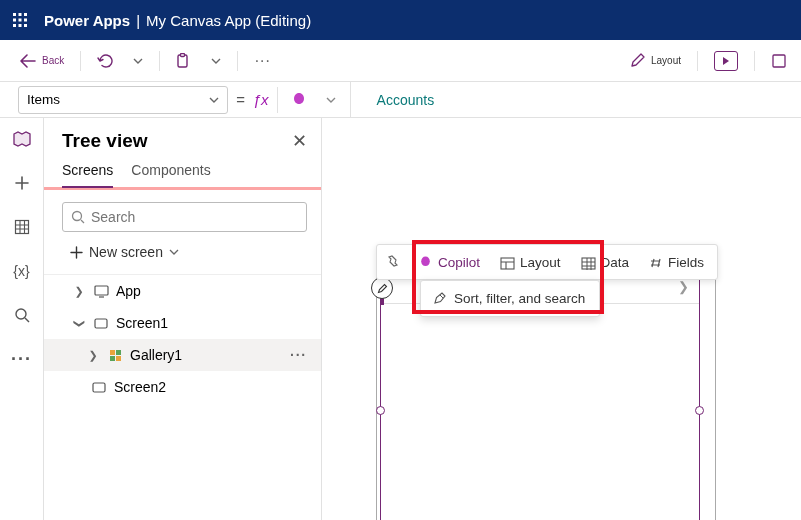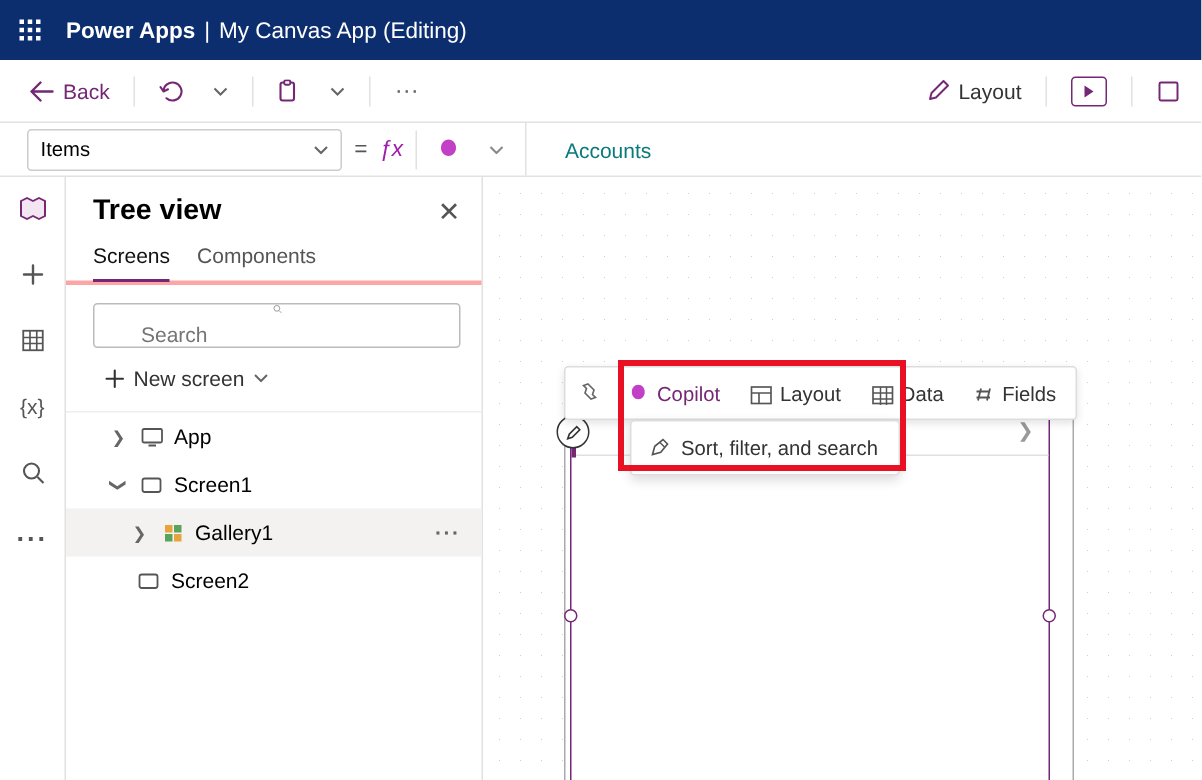--- a/index.html
+++ b/index.html
@@ -7,21 +7,21 @@
 
 
 .header { height: 40px; background: #0c2e6e; display: flex; align-items: center; color: #fff; padding: 0 8px; gap: 12px; }
 .waffle { width: 24px; height: 24px; display: flex; align-items: center; justify-content: center; }
 .header-title { font-size: 15px; font-weight: 600; }
 .header-title .pipe { margin: 0 6px; font-weight: 400; }
 .header-title .sub { font-weight: 400; text-align: right; }
 
 
 .toolbar { height: 42px; border-bottom: 1px solid #e1e1e1; display: flex; align-items: center; padding: 0 12px; gap: 4px; color: #5a0e7a; }
-.tb-btn { display: flex; align-items: center; gap: 6px; padding: 4px 8px; font-size: 14px; cursor: pointer; color: #444; }
+.tb-btn { display: flex; align-items: center; gap: 6px; padding: 4px 8px; font-size: 10px; cursor: pointer; color: #444; }
 .tb-btn.purple { color: #742774; }
 .tb-divider { width: 1px; height: 20px; background: #e1e1e1; margin: 0 4px; }
 .tb-spacer { flex: 1; }
 .tb-ellipsis { color: #666; font-size: 16px; padding: 0 8px; cursor:pointer; }
 .tb-box { width:24px; height:20px; border:1.5px solid #742774; border-radius:3px; display:flex; align-items:center; justify-content:center; }
 
 
 .formula-bar { height: 36px; border-bottom: 1px solid #e1e1e1; display: flex; align-items: center; padding-left: 18px; gap: 8px; }
 .prop-select { width: 210px; height: 28px; border: 1px solid #ccc; border-radius: 3px; display: flex; align-items: center; justify-content: space-between; padding: 0 8px; font-size: 13.5px; background:#fff; cursor:pointer; }
 .prop-select .chev { color:#666; }
@@ -39,21 +39,21 @@
 .rail-item.active { color: #742774; }
 .rail-ellipsis { font-size: 18px; font-weight:bold; letter-spacing:1px; }
 
 .tree-panel { width: 278px; border-right: 1px solid #e1e1e1; padding: 12px 0 0 0; position: relative; }
 .tree-header { display:flex; align-items:center; justify-content:space-between; padding: 0 14px 0 18px; }
 .tree-header h2 { font-size: 19px; font-weight: 600; }
 .close-x { font-size: 18px; color:#555; cursor:pointer; }
 .tree-tabs { display:flex; gap:18px; padding: 10px 18px 0 18px; border-bottom:3px solid #fca5a5; font-size:14px; }
 .tree-tab { padding-bottom: 8px; cursor:pointer; color:#555; }
 .tree-tab.active { color:#111; border-bottom: 2px solid #742774; font-weight:500; margin-bottom:-1px; }
-.search-box { margin: 12px 14px 10px 18px; height: 30px; border:1px solid #bbb; border-radius:3px; display:flex; align-items:center; gap:6px; padding:0 8px; color:#777; font-size:14px;flex-direction:column; }
+.search-box { margin: 12px 14px 10px 18px; height: 30px; border:1px solid #bbb; border-radius:3px; display:flex; align-items:center; gap:6px; padding:0 8px; color:#777; font-size:14px; }
 .search-box input { border:none; outline:none; flex:1; font-size:14px; background:transparent; }
 .new-screen { display:flex; align-items:center; gap:6px; padding: 2px 18px 14px 26px; font-size:14px; color:#333; cursor:pointer; }
 .tree-list { padding-bottom: 10px; border-top:1px solid #eee; }
 .tree-row { display:flex; align-items:center; gap:6px; font-size:14px; height:32px; padding-left: 22px; cursor:pointer; position:relative; }
 .tree-row .chev { width:14px; text-align:center; color:#666; font-size:11px; }
 .tree-row .icon { width:18px; display:flex; align-items:center; justify-content:center; }
 .tree-row.indent-1 { padding-left: 28px; }
 .tree-row.indent-2 { padding-left: 42px; }
 .tree-row.selected { background:#f3f2f1; }
 .row-more { position:absolute; right:14px; color:#666; font-weight:bold; letter-spacing:1px; }

